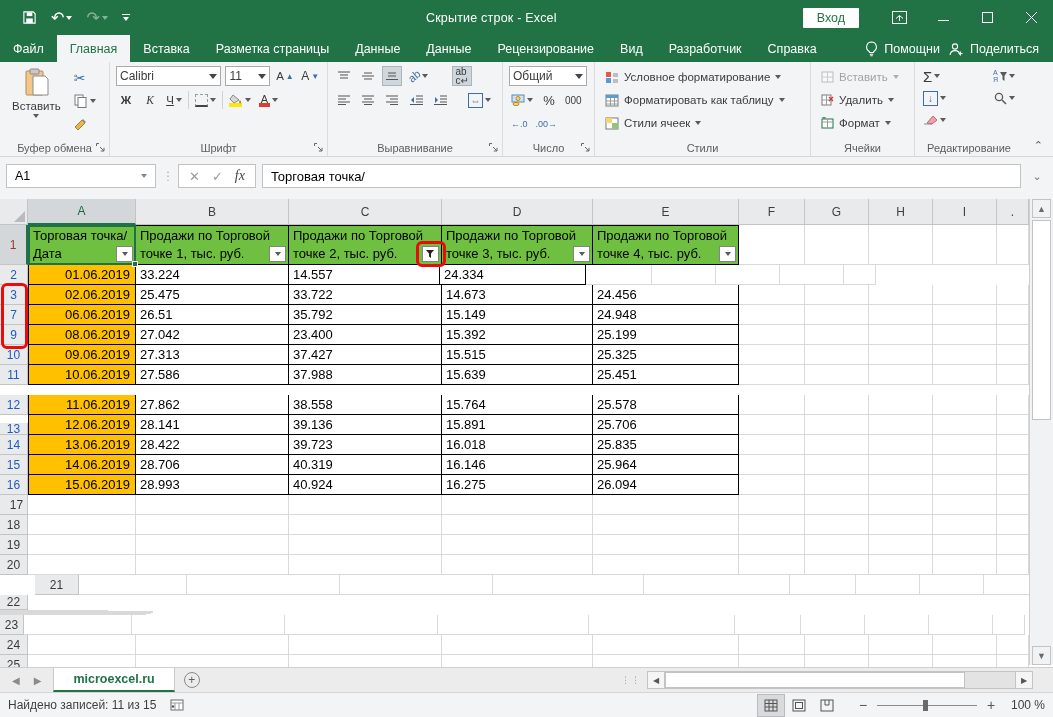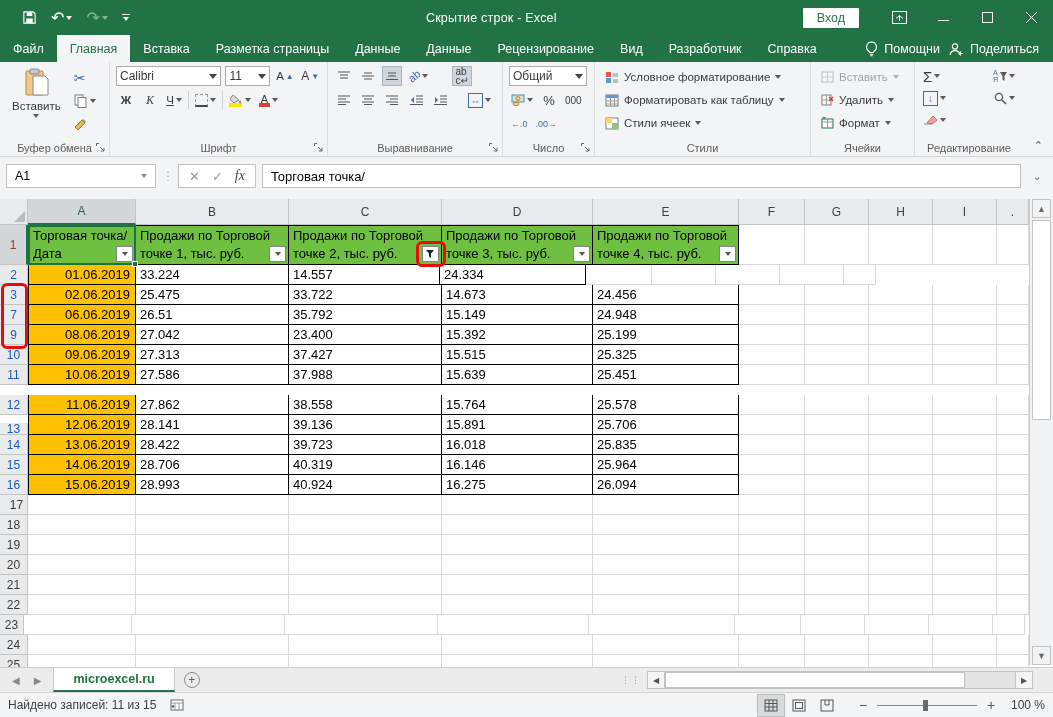--- a/index.html
+++ b/index.html
@@ -776,33 +776,33 @@
         <div class="cell" style="width: 153px;"></div>
         <div class="cell" style="width: 151px;"></div>
         <div class="cell" style="width: 146px;"></div>
         <div class="cell" style="width: 66px;"></div>
         <div class="cell" style="width: 64px;"></div>
         <div class="cell" style="width: 64px;"></div>
         <div class="cell" style="width: 64px;"></div>
         <div class="cell" style="width: 32px;"></div>
       </div>
       <div class="grow" style="height: 20px;">
-        <div class="rhdr cell" style="width: 28px;">21</div>
+        <div class="rhdr cell" style="width: 44px; margin-left: 35px;">21</div>
         <div class="cell" style="width: 108px;"></div>
         <div class="cell" style="width: 153px;"></div>
         <div class="cell" style="width: 153px;"></div>
         <div class="cell" style="width: 151px;"></div>
         <div class="cell" style="width: 146px;"></div>
         <div class="cell" style="width: 66px;"></div>
         <div class="cell" style="width: 64px;"></div>
         <div class="cell" style="width: 64px;"></div>
         <div class="cell" style="width: 64px;"></div>
         <div class="cell" style="width: 32px;"></div>
       </div>
-      <div class="grow" style="height: 20px;">
+      <div class="grow" style="height: 20px; flex-direction: column;">
         <div class="rhdr cell" style="width: 28px;">22</div>
         <div class="cell" style="width: 108px;"></div>
         <div class="cell" style="width: 153px;"></div>
         <div class="cell" style="width: 153px;"></div>
         <div class="cell" style="width: 151px;"></div>
         <div class="cell" style="width: 146px;"></div>
         <div class="cell" style="width: 66px;"></div>
         <div class="cell" style="width: 64px;"></div>
         <div class="cell" style="width: 64px;"></div>
         <div class="cell" style="width: 64px;"></div>

